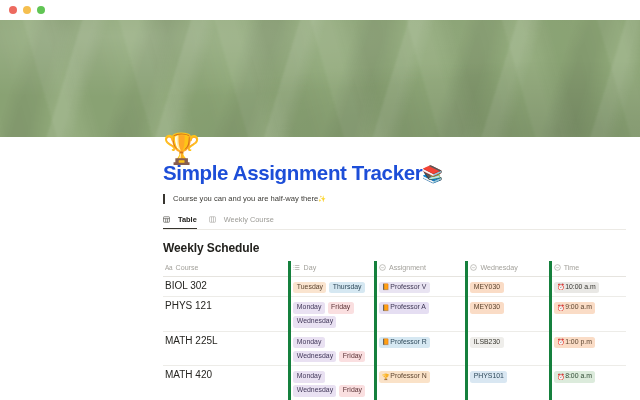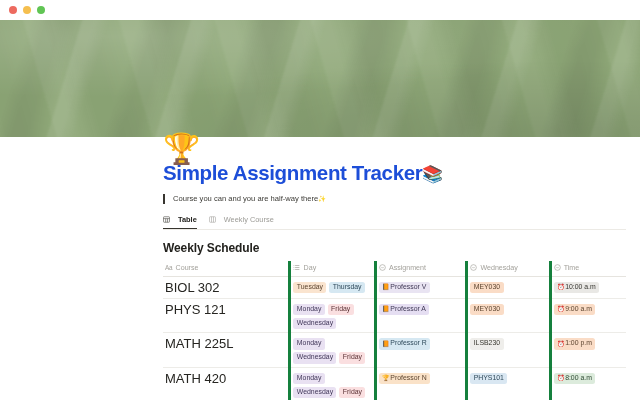--- a/index.html
+++ b/index.html
@@ -212,21 +212,21 @@
     justify-content: center;
   }
   .th-in svg { display: block; width: 7px; height: 7px; }
   .th-aa {
     font-size: 6.4px;
     color: #a3a19b;
     letter-spacing: -0.2px;
   }
 
   .cell-course {
-    font-size: 13px;
+    font-size: 10px;
     color: #262521;
     white-space: nowrap;
     padding-top: 4px;
   }
 
   .tagwrap {
     display: flex;
     flex-wrap: wrap;
     gap: 2.5px 3px;
     padding-top: 2px;

